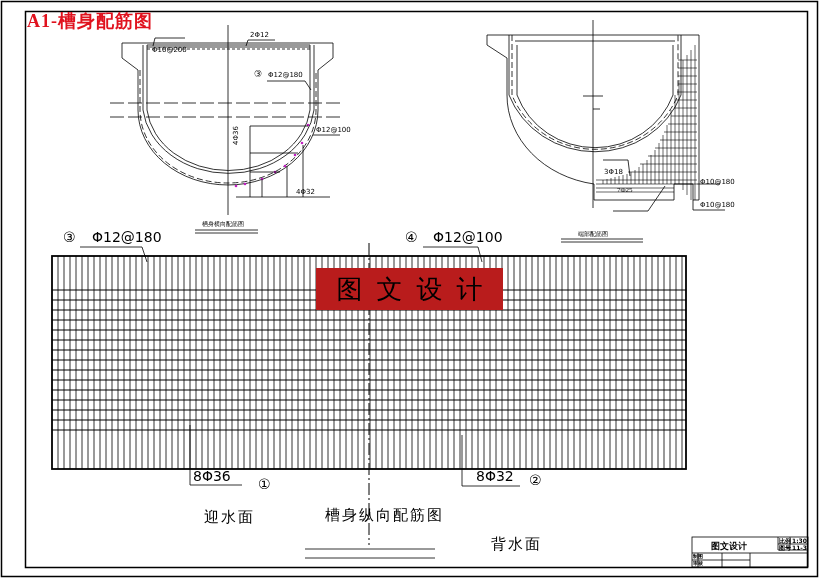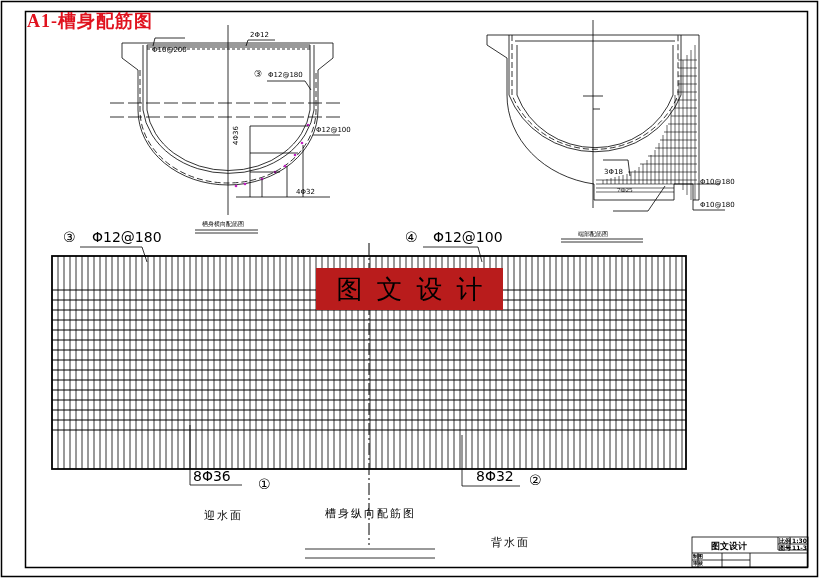--- a/index.html
+++ b/index.html
@@ -3,21 +3,21 @@
 <meta charset="utf-8">
 <style>
   html, body { margin:0; padding:0; background:#ffffff; }
   body { width:820px; height:579px; position:relative; overflow:hidden; font-family:"DejaVu Sans", sans-serif; }
   svg { position:absolute; left:0; top:0; }
   .title-red { position:absolute; left:27px; top:9px; color:#e0121e; font-family:Liberation Serif, serif; font-weight:bold; font-size:18px; letter-spacing:1px; white-space:nowrap; }
   .wm { position:absolute; left:316px; top:268px; width:187px; height:42px; background:#b91c1c; display:flex; align-items:center; justify-content:center; font-family:"DejaVu Serif", serif; font-size:26px; letter-spacing:14px; color:#000; padding-left:14px; box-sizing:border-box; }
   .lbl { position:absolute; font-family:"DejaVu Sans", sans-serif; color:#000; white-space:nowrap; }
   .sm { font-size:7px; }
   .md { font-size:14px; }
-  .cap { font-size:11px; letter-spacing:2px;text-align:right; }
+  .cap { font-size:15px; letter-spacing:2px;text-align:right; }
   .tb { font-size:8px; font-weight:bold; }
 </style>
 </head>
 <body>
 
 <svg width="820" height="579" viewBox="0 0 820 579">
 
   <rect x="1.5" y="1.5" width="816" height="575" fill="none" stroke="#000" stroke-width="1.5"></rect>
   <rect x="25.5" y="11.5" width="782" height="556" fill="none" stroke="#000" stroke-width="1.5"></rect>
 

